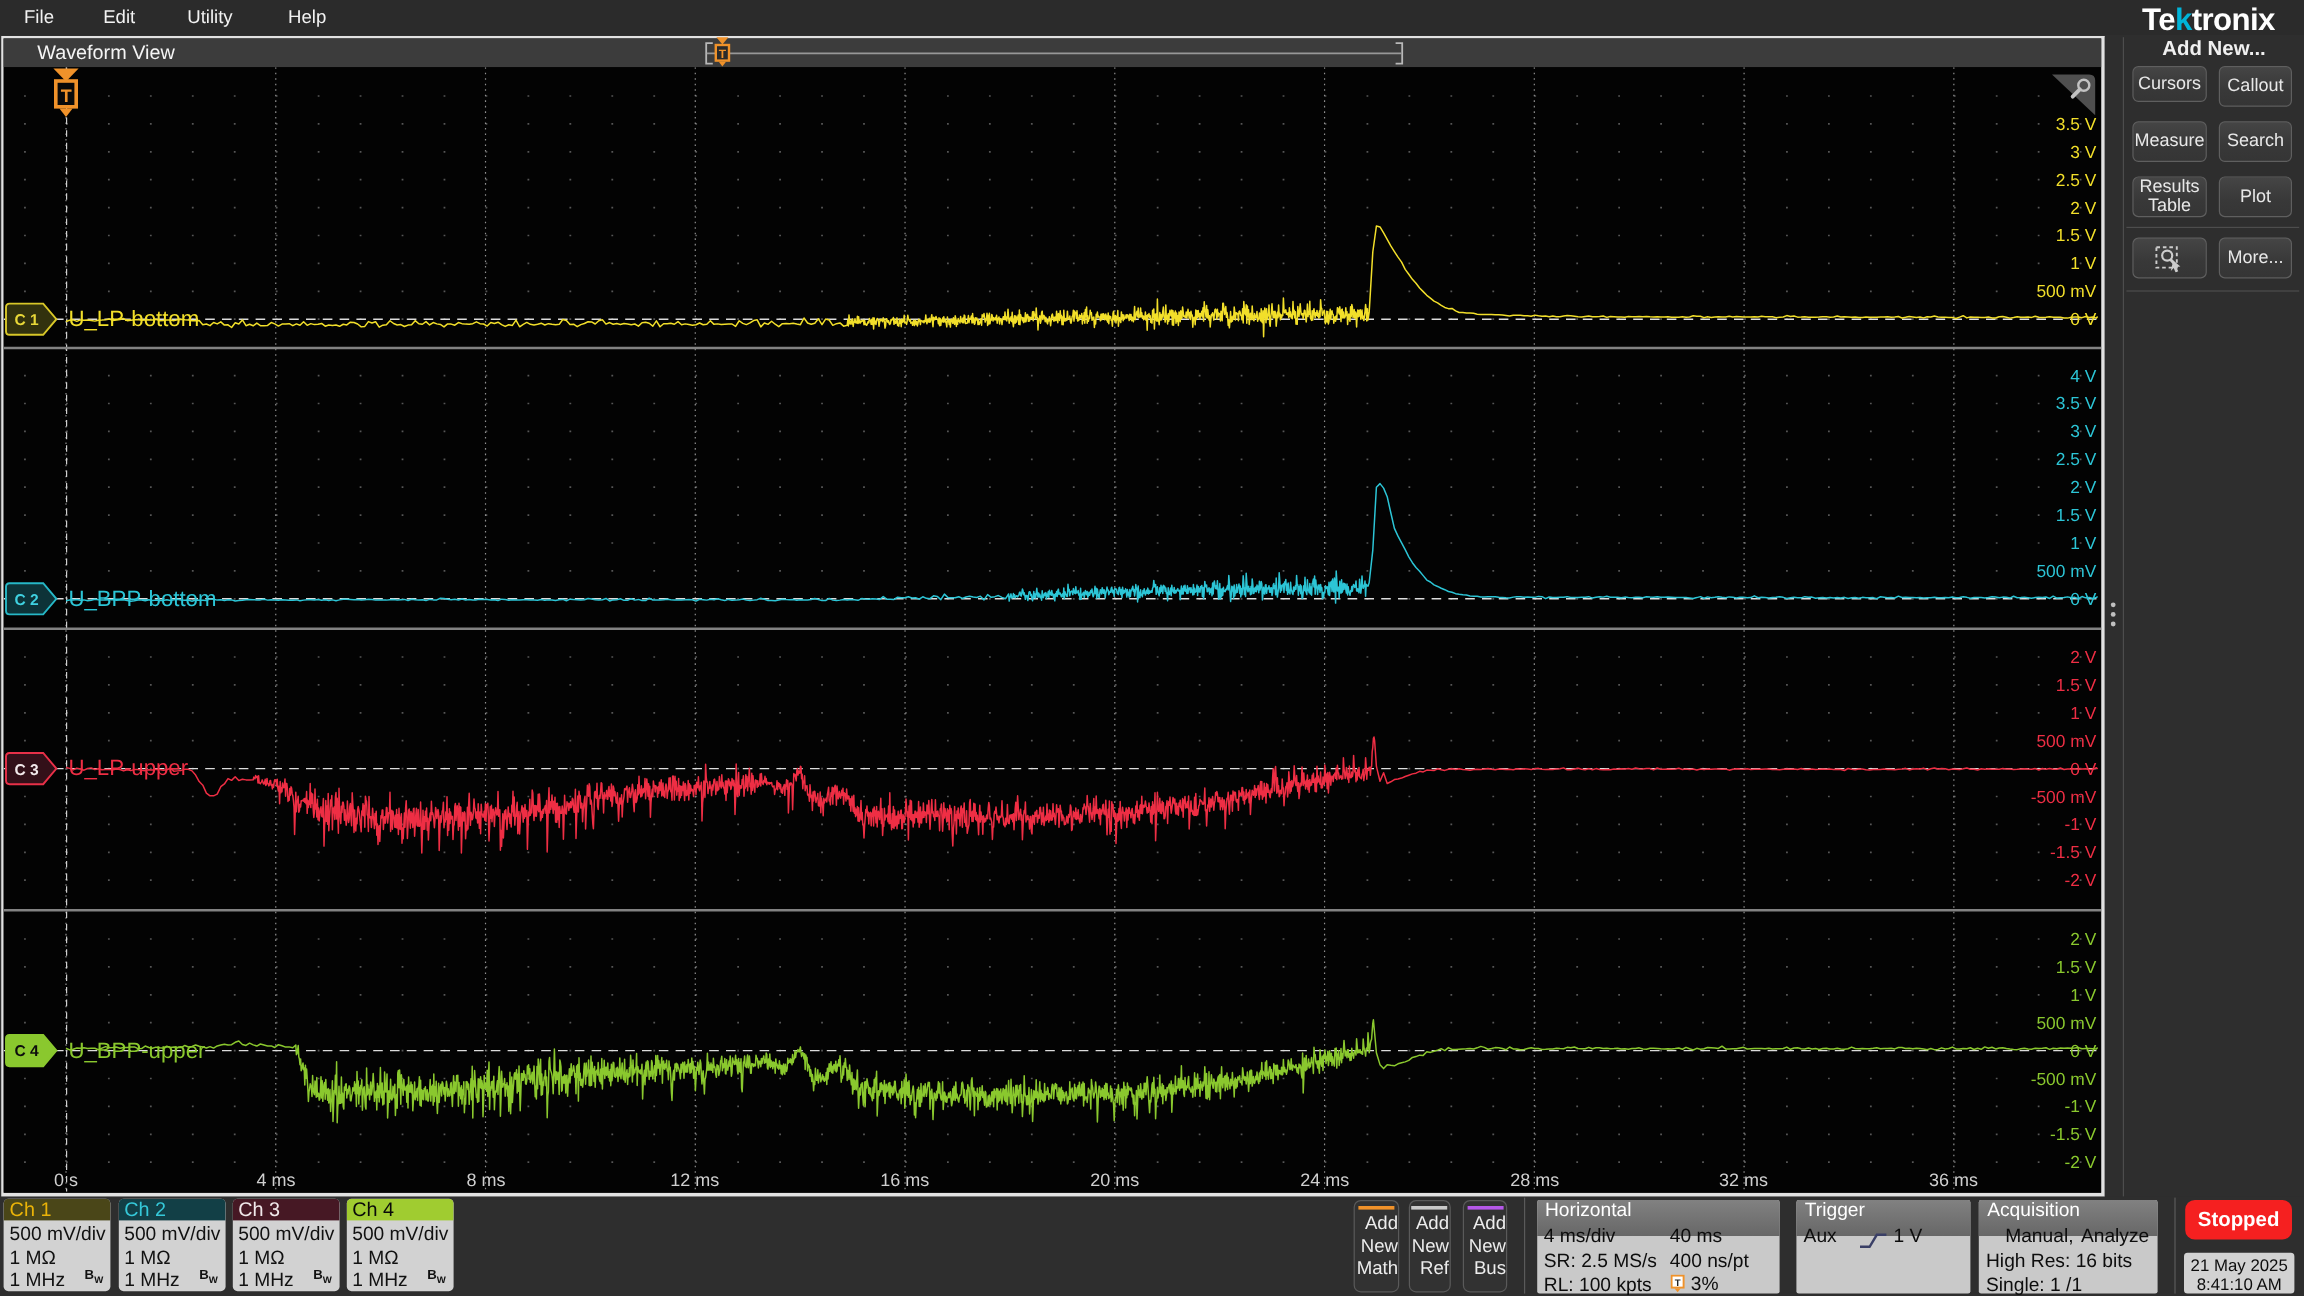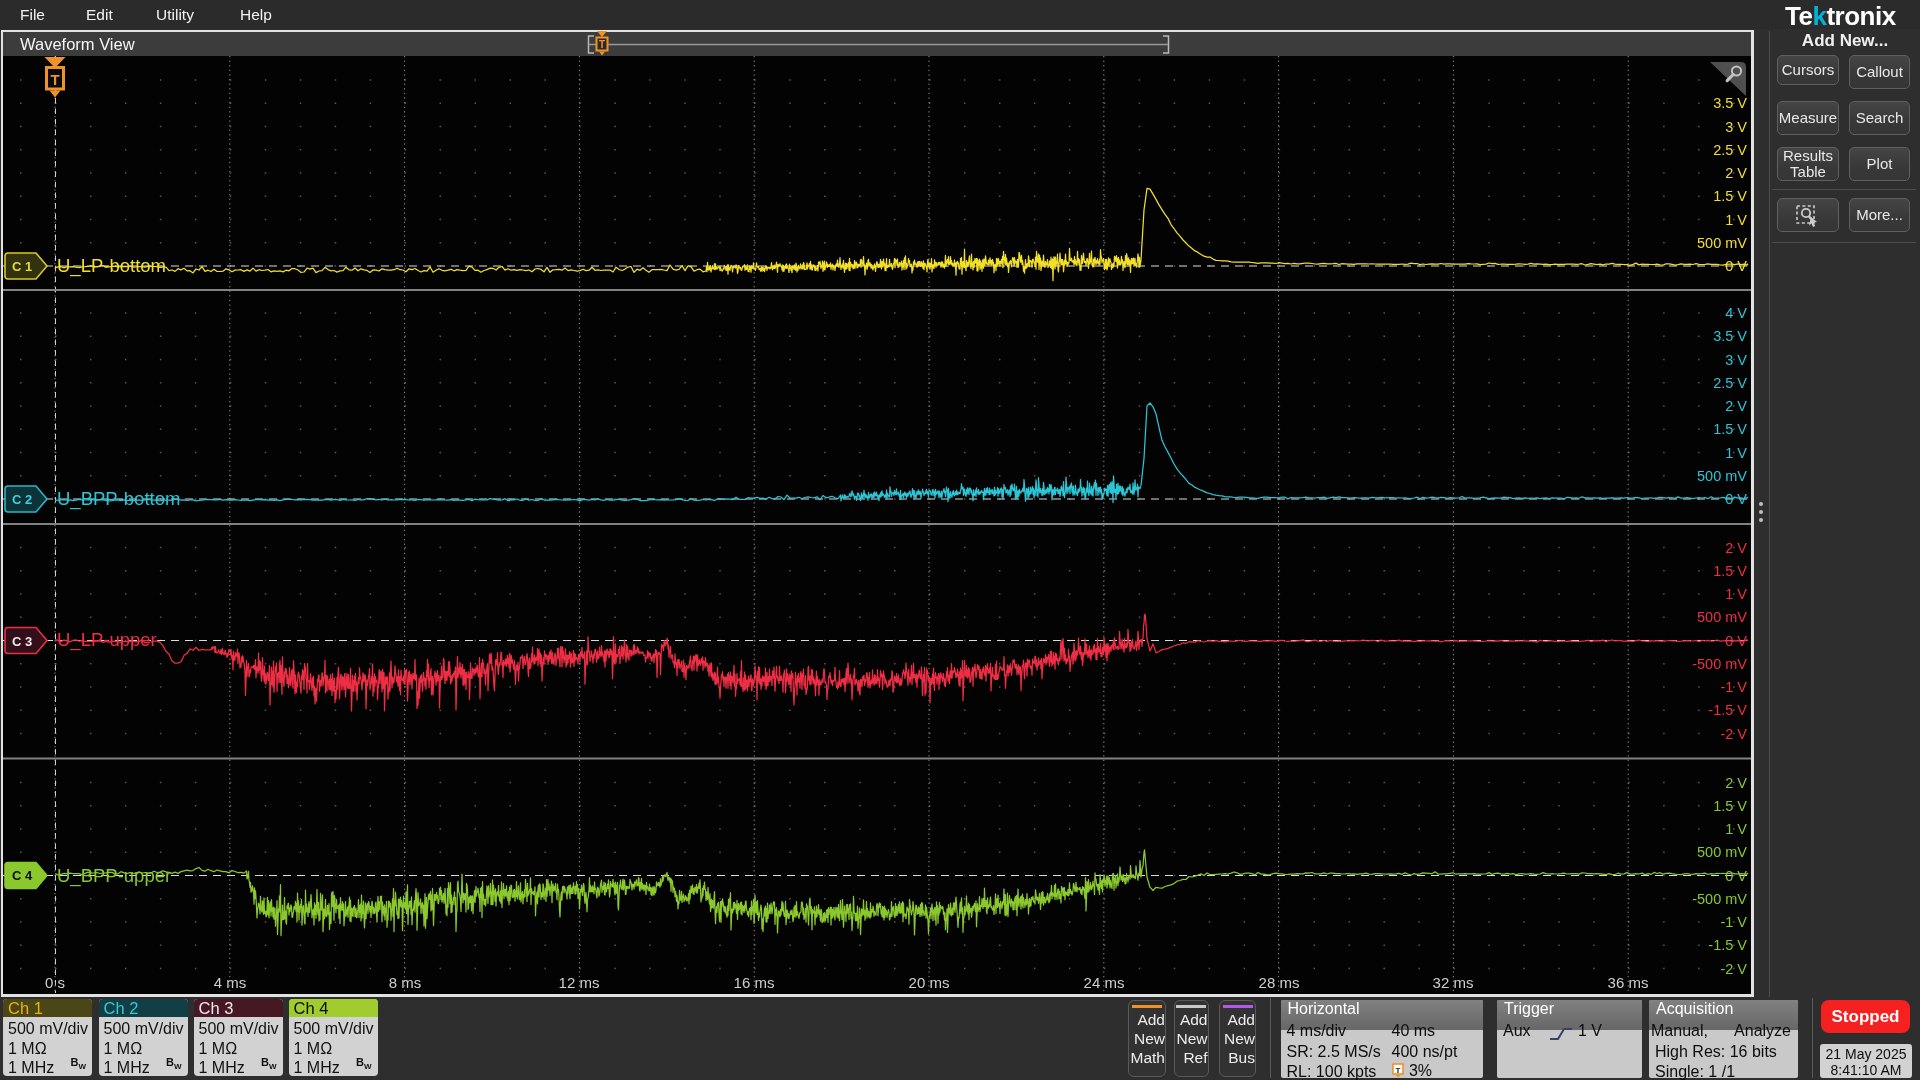--- a/index.html
+++ b/index.html
@@ -2,21 +2,21 @@
 <html><head><meta charset="utf-8"><style>
 * { margin:0; padding:0; box-sizing:border-box; }
 body { width:1920px; height:1080px; background:#2e2e2e; overflow:hidden;
   font-family:"Liberation Sans", sans-serif; position:relative; }
 .abs { position:absolute; }
 .menubar { left:0; top:0; width:1920px; height:29px; background:#2b2b2b; color:#f2f2f2; font-size:15.5px; }
 .menubar span { position:absolute; top:6px; }
 .logo { left:1785px; top:1px; font-size:26px; font-weight:bold; color:#fff; letter-spacing:-0.5px; }
 .logo i { color:#00b4d8; font-style:normal; }
 .winborder { left:1px; top:30px; width:1753px; height:967px; border:2px solid #e2e2e2; border-right:3px solid #e2e2e2; border-bottom:3px solid #e2e2e2; background:#030303; }
-.titlebar { left:3px; top:32px; width:1748px; height:24px; background:#3c3c3c; color:#f5f5f5; font-size:16.5px; line-height:24px; padding-left:17px; }
+.titlebar { left:3px; top:32px; width:1748px; height:24px; background:#3c3c3c; color:#f5f5f5; font-size:16.5px; line-height:24px; padding-left:28px; }
 .panelline { left:1769px; top:31px; width:1px; height:966px; background:#4d4d4d; }
 .addnew { left:1770px; top:31px; width:150px; color:#f0f0f0; font-size:17px; font-weight:bold; text-align:center; }
 .btn { position:absolute; background:linear-gradient(#454545,#383838 60%,#353535); border:1px solid #5f5f5f; border-radius:5px; color:#e8e8e8; font-size:15px; display:flex; align-items:center; justify-content:center; text-align:center; line-height:16px; }
 .hdiv { position:absolute; height:1px; background:#4d4d4d; }
 .chbadge { position:absolute; top:999px; width:89px; height:77px; border-radius:4px; overflow:hidden; background:#d2d2d2; }
 .chhead { height:18px; font-size:16.5px; padding-left:5px; line-height:18px; }
 .chbody { font-size:16px; color:#111; padding-left:5px; line-height:19.5px; padding-top:2px; position:relative; }
 .bw { position:absolute; right:6px; bottom:1px; font-size:11px; font-weight:bold; color:#111; }
 .bw sub { font-size:8px; }
 .addbtn { position:absolute; top:1000px; height:77px; background:#323232; border:1px solid #5a5a5a; border-radius:6px; color:#ededed; font-size:15.5px; text-align:right; line-height:19px; padding-top:9px; }
@@ -239,19 +239,19 @@
 <div class="panel" style="left:1497px;width:145px">
     <div class="phead">Trigger</div>
   <div class="prow" style="left:6px;top:22px">Aux</div>
   <svg style="position:absolute;left:52px;top:26px" width="26" height="16">
       <path d="M1 13 h8 l6 -10 h8" stroke="#3a3f66" stroke-width="2" fill="none"></path>
     </svg>
   <div class="prow" style="left:81px;top:22px">1 V</div>
 </div>
 <div class="panel" style="left:1649px;width:149px">
     <div class="phead">Acquisition</div>
-  <div class="prow" style="left:2px;top:22px">Manual,</div>
+  <div class="prow" style="left:22px;top:22px">Manual,</div>
     <div class="prow" style="right:7px;top:22px;position:absolute">Analyze</div>
   <div class="prow" style="left:6px;top:43px">High Res: 16 bits</div>
   <div class="prow" style="left:6px;top:63px">Single: 1 /1</div>
 </div>
 <div class="vsep" style="left:1812px"></div>
 <div class="stopped">Stopped</div>
 <div class="dtime">21 May 2025<br>8:41:10 AM</div>
 </body></html>

